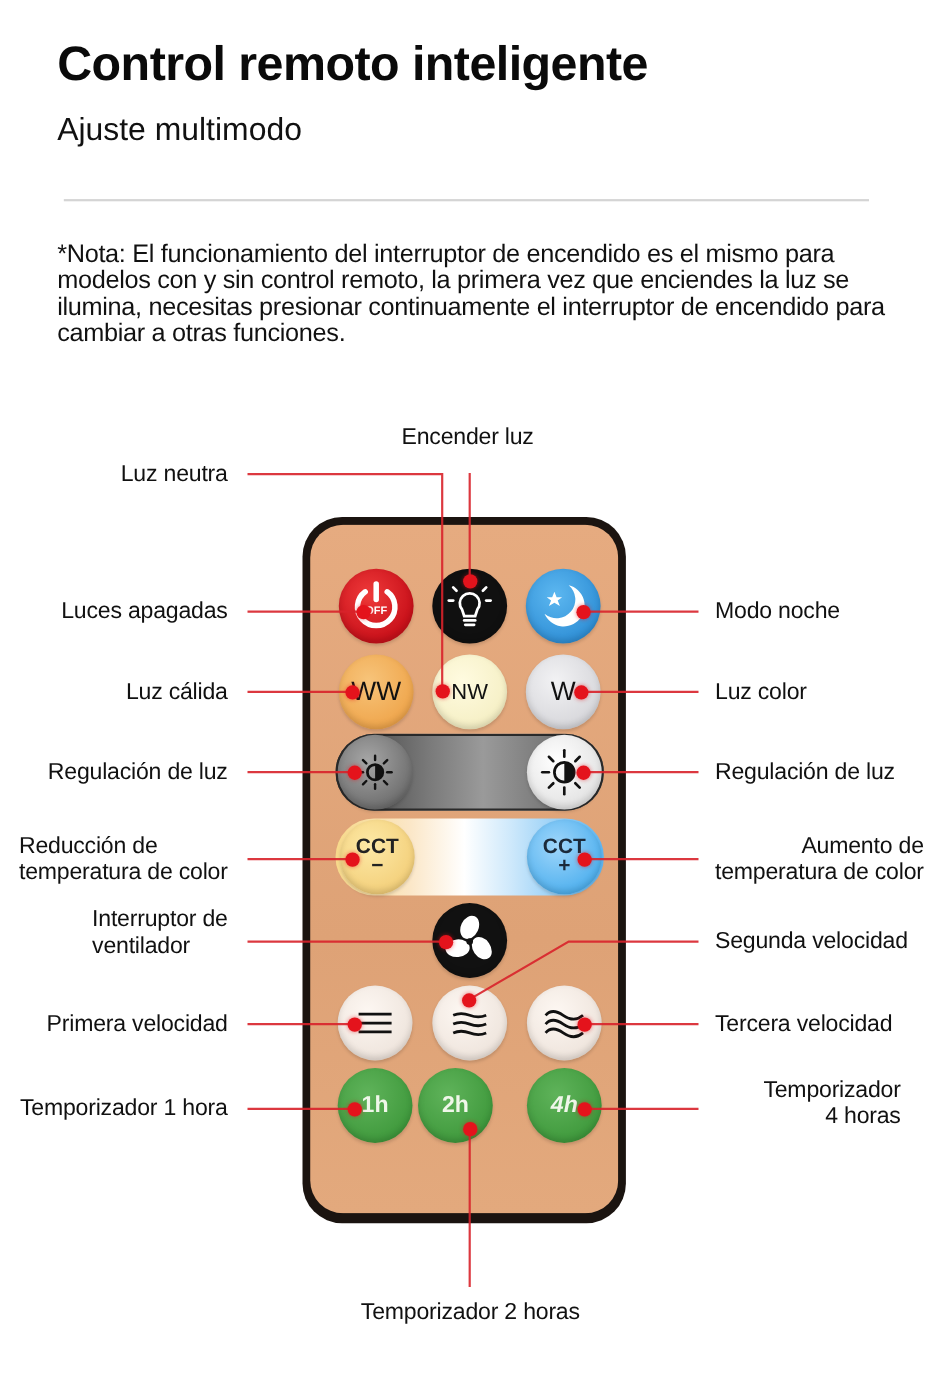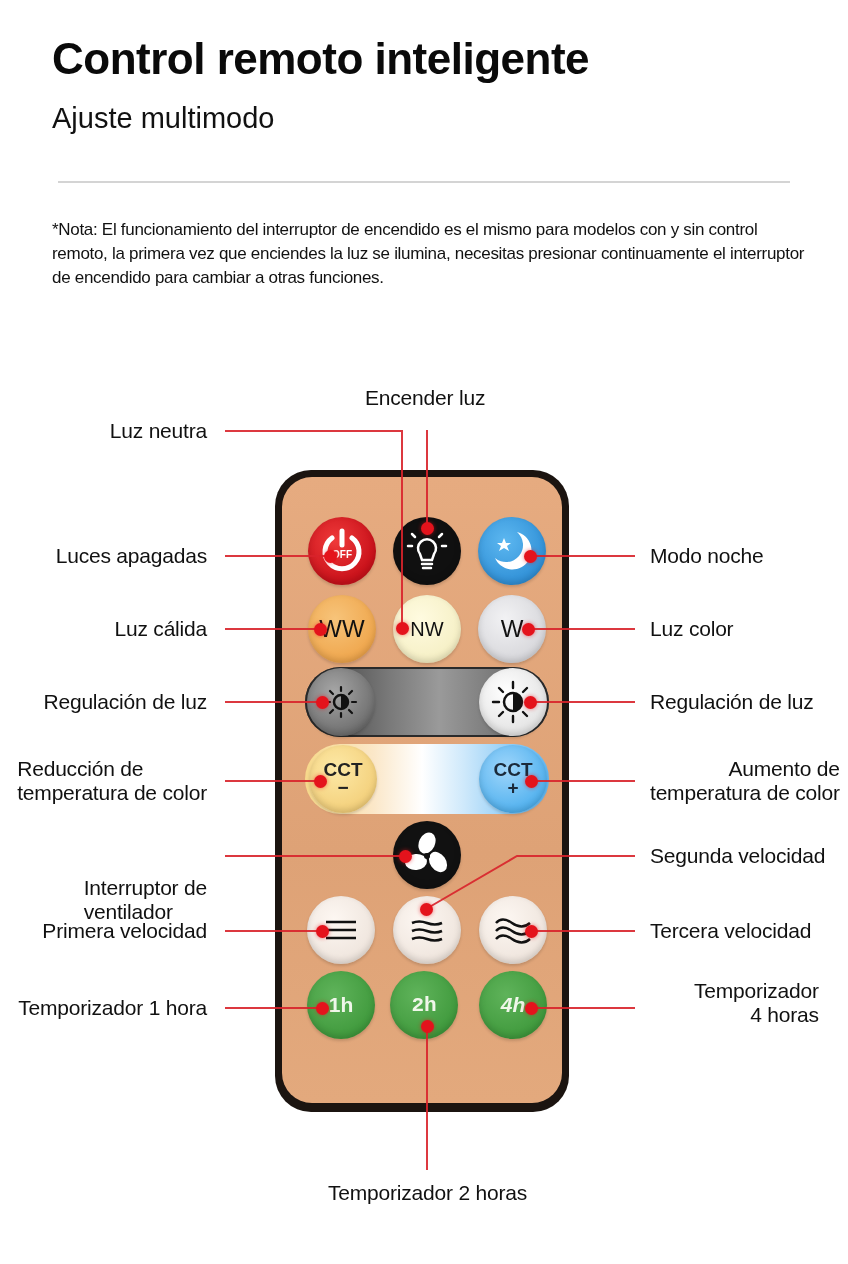--- a/index.html
+++ b/index.html
@@ -3,21 +3,21 @@
 <meta charset="utf-8">
 <style>
   html, body { margin:0; padding:0; }
   body {
     width:848px; height:1264px; position:relative; overflow:hidden;
     background:#ffffff; font-family:"Liberation Sans", "DejaVu Sans", sans-serif; color:#111;
   }
   .title { position:absolute; left:52px; top:34px; font-size:44px; font-weight:bold; letter-spacing:-0.5px; color:#0a0a0a; margin:0; }
   .subtitle { position:absolute; left:52px; top:102px; font-size:29px; color:#111; margin:0; }
   .divider { position:absolute; left:58px; top:181px; width:732px; height:2px; background:#d4d4d4; }
-  .note { position:absolute; left:52px; top:218px; width:760px; font-size:17px; line-height:24px; color:#111; letter-spacing:-0.3px; }
+  .note { position:absolute; left:52px; top:218px; width:760px; font-size:23px; line-height:24px; color:#111; letter-spacing:-0.3px; }
 
   .label { position:absolute; font-size:21px; line-height:24px; color:#111; white-space:nowrap; letter-spacing:-0.2px; }
   .label.left { }
   .label.right { text-align:right; }
 
   svg.overlay { position:absolute; left:0; top:0; }
 
   .remote {
     position:absolute; left:275px; top:470px; width:294px; height:642px;
     border-radius:36px; background:#1b1410;
@@ -184,21 +184,21 @@
       <path d="M4 9 Q10 2 20 9 T38 9"></path>
         <path d="M4 17 Q10 10 20 17 T38 17"></path>
         <path d="M4 25 Q10 18 20 25 T38 25"></path>
     </g>
   </svg>
 </div>
 
 <div class="btn btn-green" style="left:307px;top:971px;">
     <span>1h</span>
   </div>
-<div class="btn btn-green" style="left:390px;top:971px;font-family:Liberation Mono, monospace;">
+<div class="btn btn-green" style="left:380px;top:971px;">
     <span>2h</span>
   </div>
 <div class="btn btn-green" style="left:479px;top:971px;font-style:italic;">
     <span>4h</span>
   </div>
 
 <svg class="overlay" width="848" height="1264">
   <g stroke="#d9232b" stroke-width="2" fill="none" opacity="0.9">
 
     <line x1="427" y1="430" x2="427" y2="530"></line>
@@ -261,21 +261,21 @@
 
 <div class="label left" style="right:641px;top:757px;">
   <div>Reducción de</div>
   <div>temperatura de color</div>
 </div>
 <div class="label right" style="left:650px;top:757px;">
   <div>Aumento de</div>
   <div>temperatura de color</div>
 </div>
 
-<div class="label left" style="right:641px;top:876px;">
+<div class="label left" style="right:641px;top:824px;">
   <div>Interruptor de</div>
   <div>ventilador</div>
 </div>
 <div class="label right" style="left:650px;top:844px;">Segunda velocidad</div>
 
 <div class="label left" style="right:641px;top:919px;">Primera velocidad</div>
 <div class="label right" style="left:650px;top:919px;">Tercera velocidad</div>
 
 <div class="label left" style="right:641px;top:996px;">Temporizador 1 hora</div>
 <div class="label right" style="left:650px;top:979px;margin-left:44px;">

